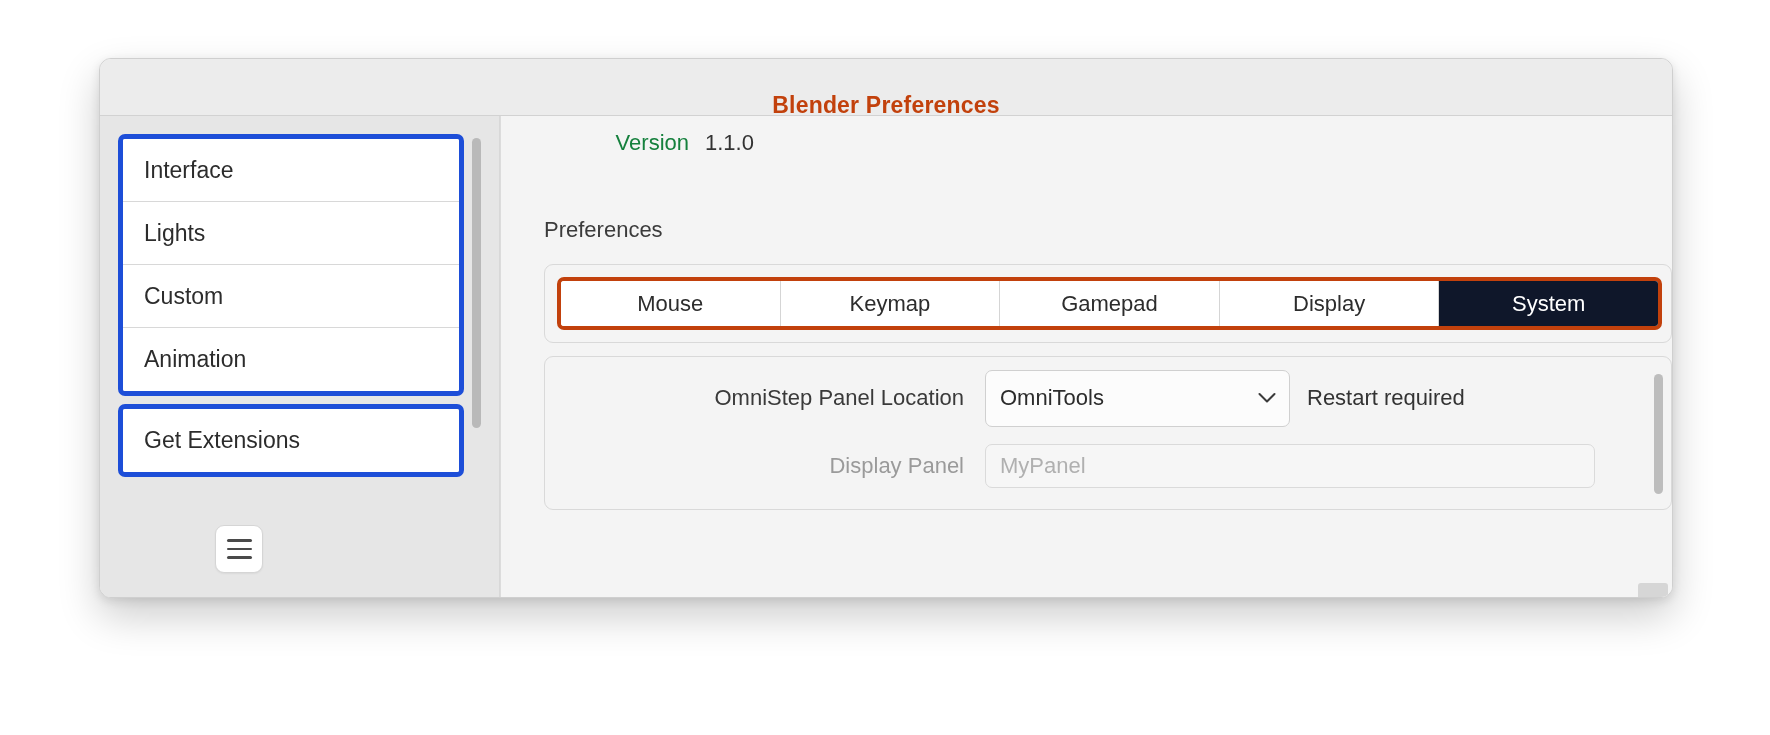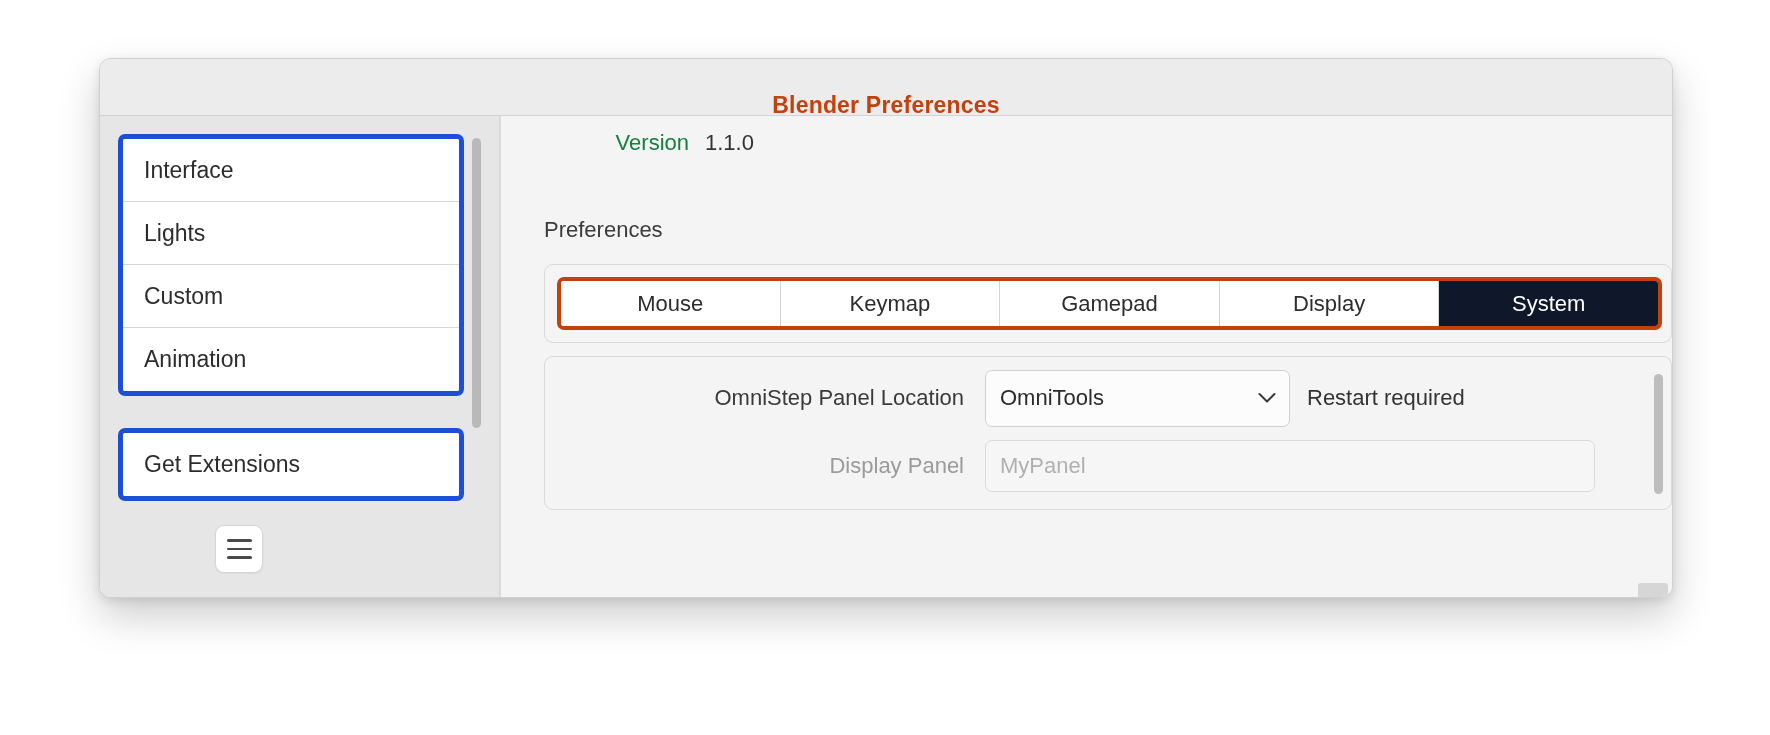--- a/index.html
+++ b/index.html
@@ -64,21 +64,21 @@
     padding: 18px 0 0 18px;
     overflow: hidden;
   }
   .nav-group {
     width: 346px;
     background: #ffffff;
     border: 5px solid #1d4ed8;
     border-radius: 7px;
     overflow: hidden;
   }
-  .nav-group + .nav-group { margin-top: 32px; }
+  .nav-group + .nav-group { margin-top: 8px; }
   .nav-item {
     height: 63px;
     display: flex;
     align-items: center;
     padding-left: 21px;
     font-size: 23px;
     color: #2c2c2c;
     background: #ffffff;
     border-bottom: 1px solid #d8d8d8;
     cursor: pointer;
@@ -250,21 +250,21 @@
   .hint-text {
     margin-left: 17px;
     font-size: 22px;
     color: #333333;
     white-space: nowrap;
   }
 
   .text-input {
     width: 610px;
     flex: 0 0 610px;
-    height: 52px;
+    height: 44px;
     background: #f6f6f6;
     border: 1px solid #dadada;
     border-radius: 7px;
     display: flex;
     align-items: center;
     padding: 0 14px;
     font-size: 22px;
     color: #b0b0b0;
     cursor: text;
   }

